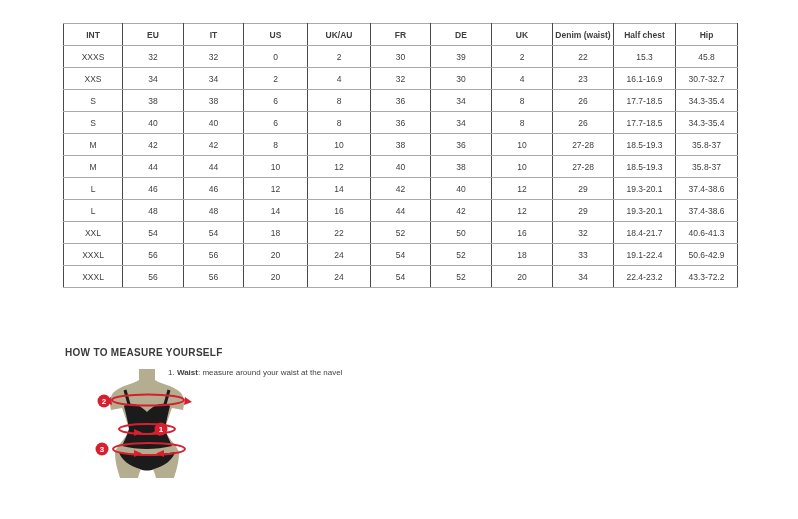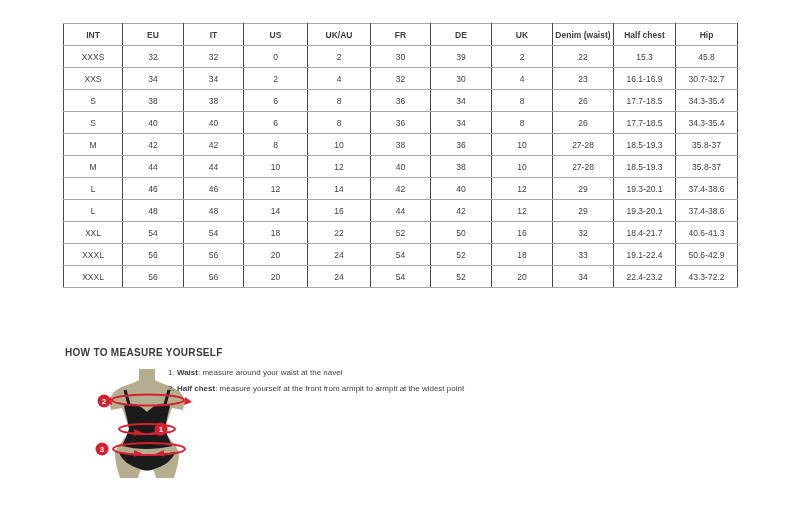--- a/index.html
+++ b/index.html
@@ -254,14 +254,13 @@
     <text x="75" y="64" text-anchor="middle" font-size="8" font-weight="bold" fill="#ffffff">1</text>
   </g>
   <g>
     <circle cx="16" cy="81" r="6.5" fill="#d6202f"></circle>
     <text x="16" y="84" text-anchor="middle" font-size="8" font-weight="bold" fill="#ffffff">3</text>
   </g>
 </svg>
 
 <ol class="measure-steps">
     <li><span>1. </span><b>Waist</b><span>: measure around your waist at the navel</span></li>
-    <li><span>2. </span><b>Half chest</b><span>: measure yourself at the front from armpit to armpit at the widest point</span></li>
   </ol>
 
 </body></html>

